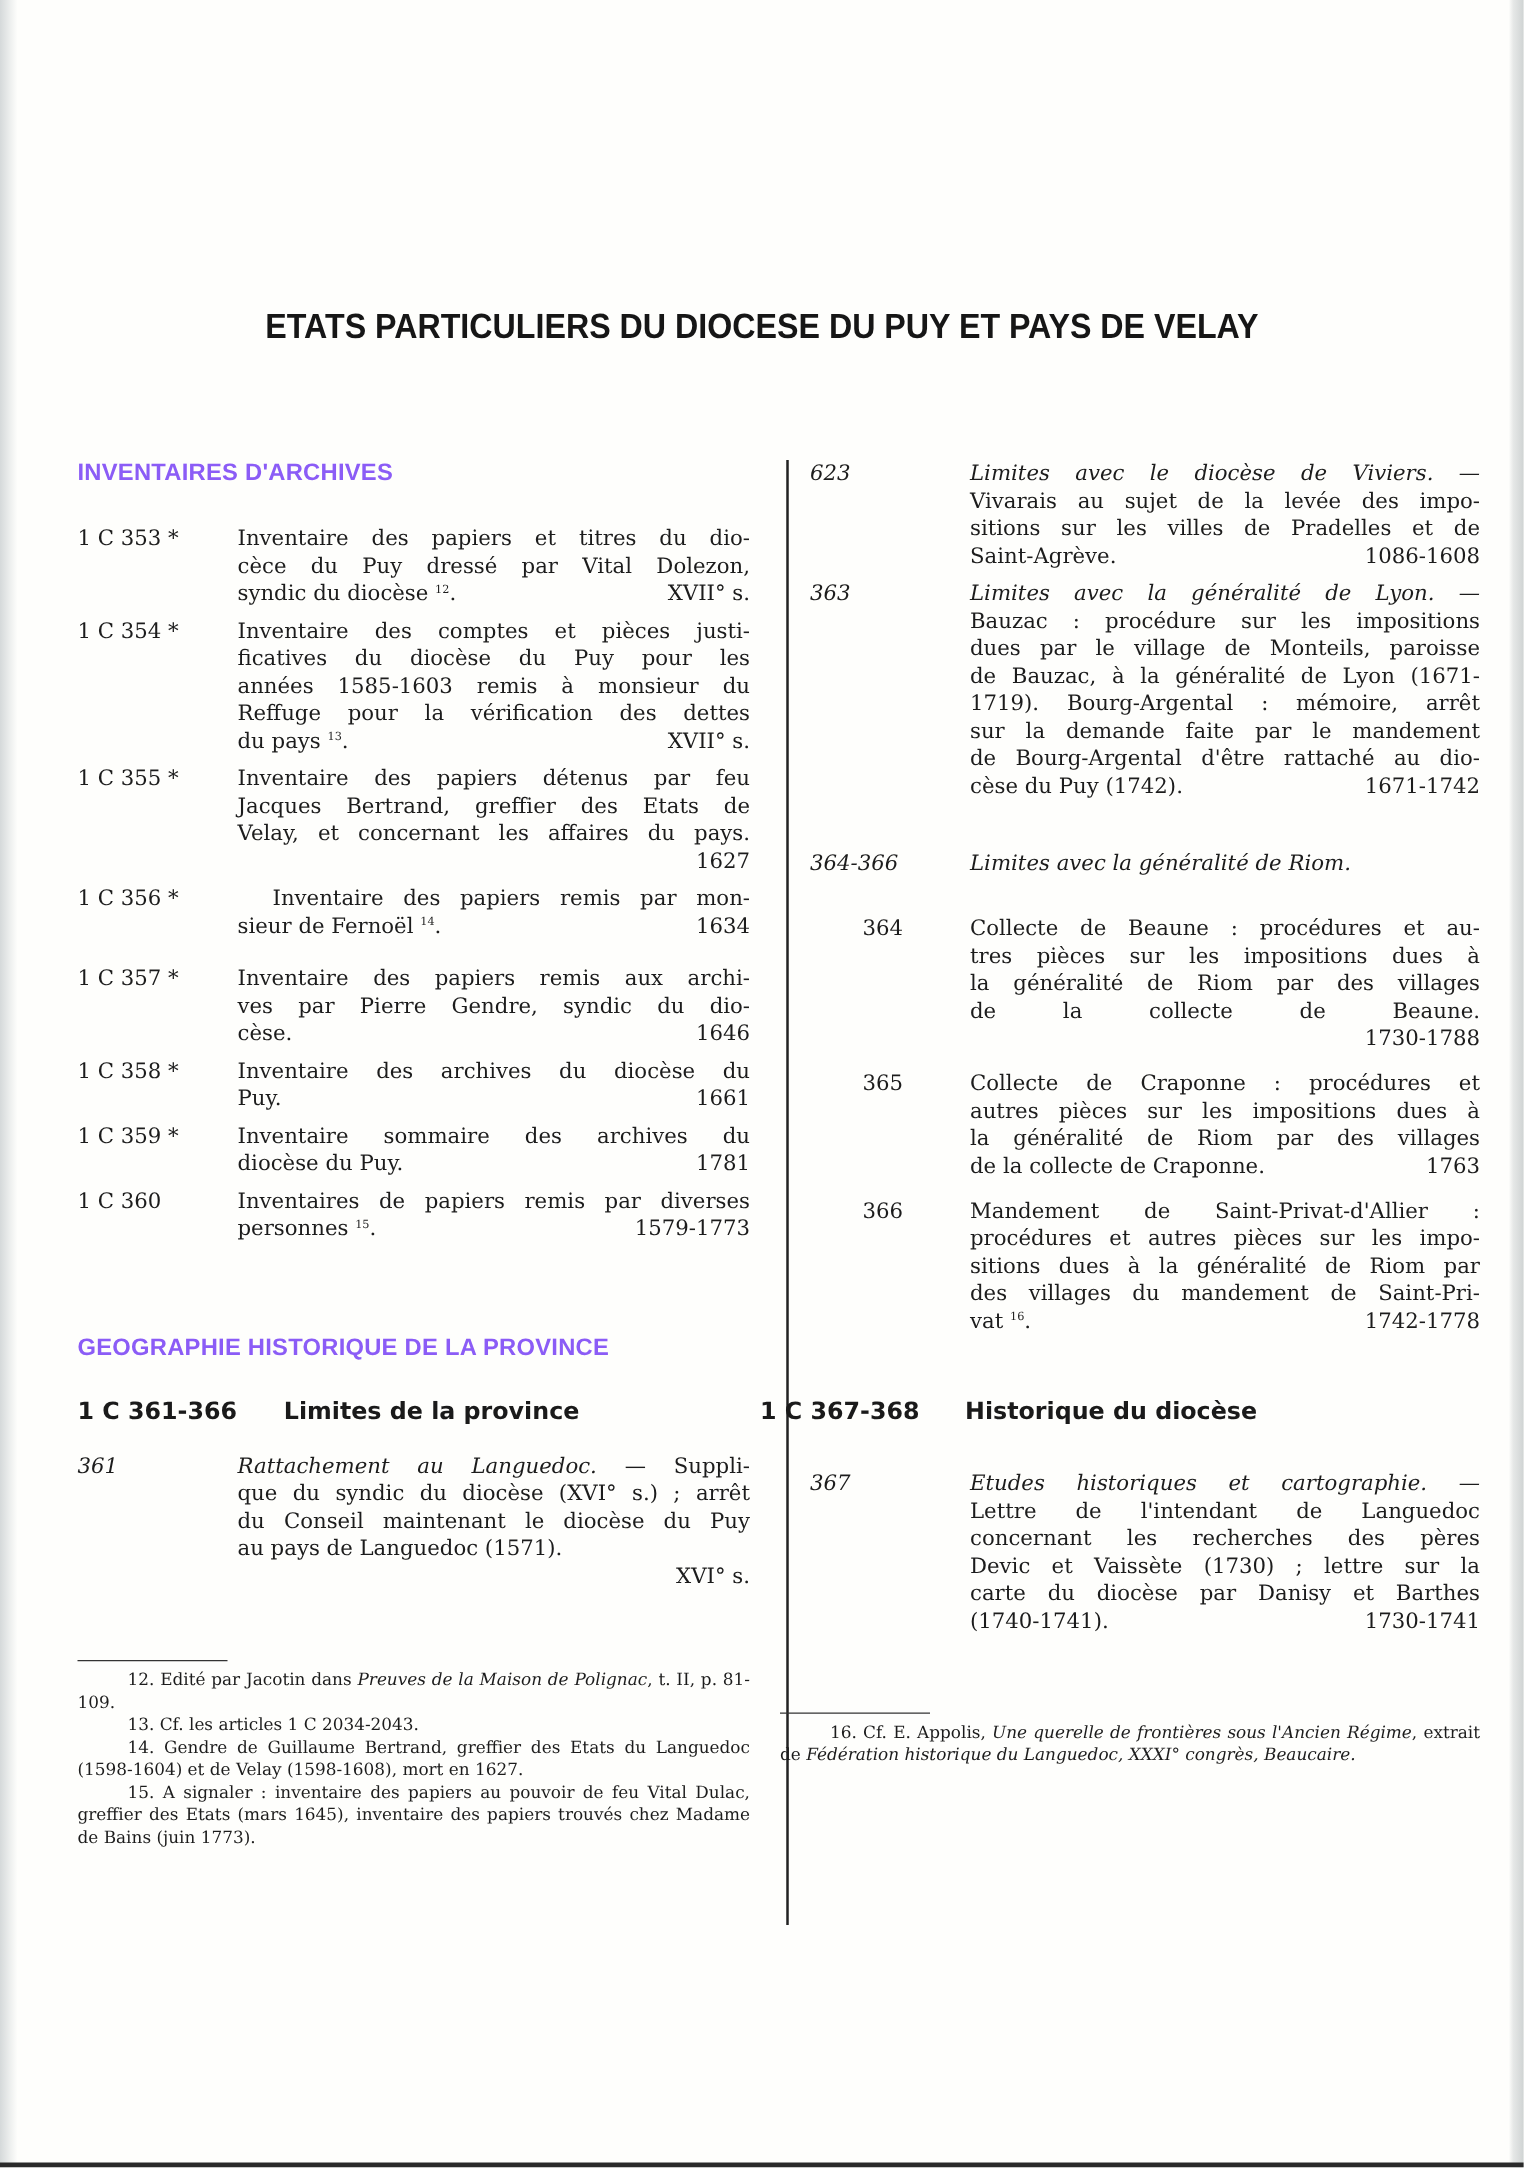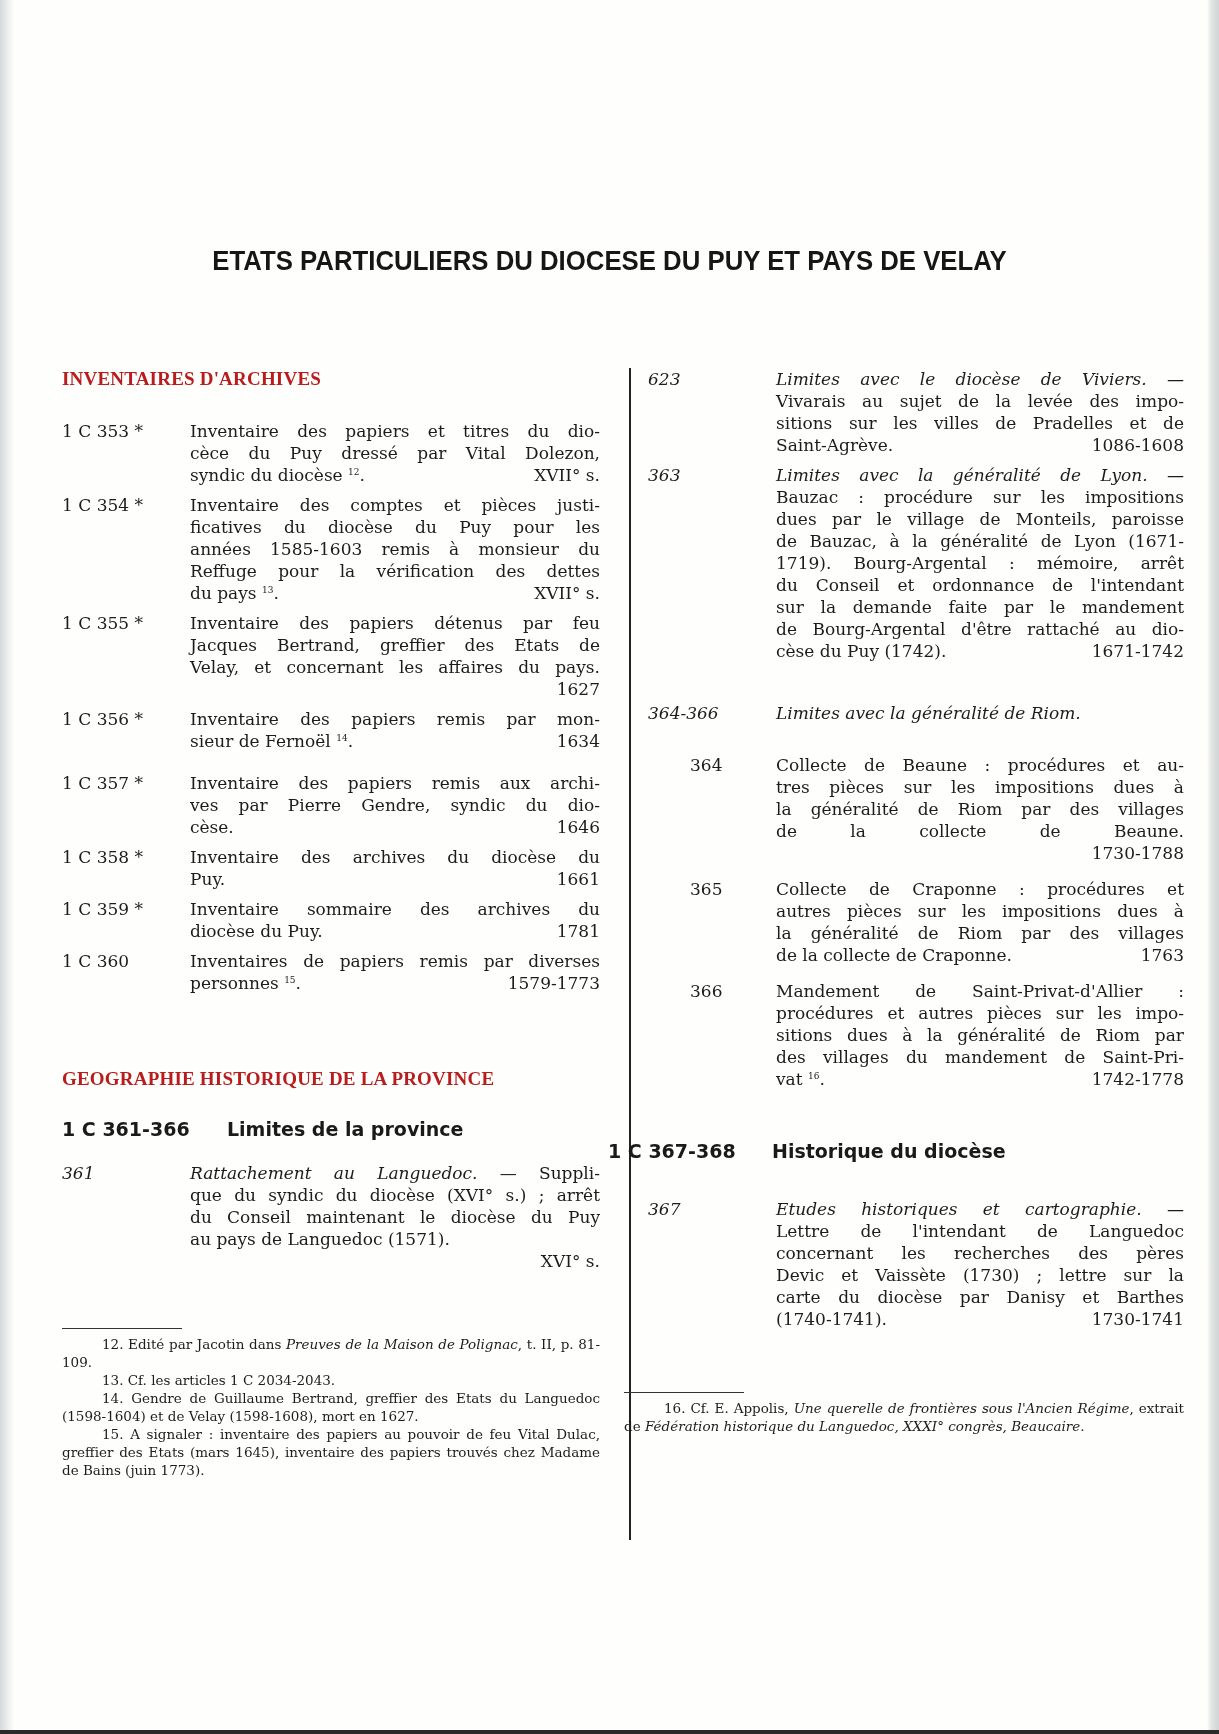--- a/index.html
+++ b/index.html
@@ -26,22 +26,22 @@
     font-size: 28px; letter-spacing: 0px; transform: scaleX(0.92); transform-origin: center;
     color: #161616;
   }
   .col { position: absolute; top: 368px; }
   .col-left { left: 62px; width: 538px; }
   .col-right { left: 648px; width: 536px; }
   .divider {
     position: absolute; left: 629px; top: 368px; width: 2px; height: 1172px; background: #222;
   }
   .section-head {
-    font-family: Liberation Serif, serif; font-weight: bold;
-    font-size: 19px; letter-spacing: 0.2px; margin: 0; color: #b91c1c;
+    font-family: Liberation Sans, sans-serif; font-weight: bold;
+    font-size: 19px; letter-spacing: 0.2px; margin: 0; color: #8b5cf6;
   }
   .group-head {
     font-family: "DejaVu Sans", "Liberation Sans", sans-serif; font-weight: bold;
     font-size: 19px; margin: 0; color: #1a1a1a; display: flex;
   }
   .group-head .code { width: 165px; flex: none; white-space: nowrap; }
   .entry { display: flex; font-size: 17px; line-height: 22px; }
   .entry .ref { width: 128px; flex: none; white-space: nowrap; }
   .entry .ref.it { font-style: italic; }
   .entry .ref.sub { padding-left: 42px; width: 86px; }
@@ -98,21 +98,21 @@
         <div class="body">
           <div style="text-align-last: justify;">Inventaire des papiers détenus par feu</div>
           <div style="text-align-last: justify;">Jacques Bertrand, greffier des Etats de</div>
           <div style="text-align-last: justify;">Velay, et concernant les affaires du pays.</div>
           <div class="date-right">1627</div>
         </div>
       </div>
       <div class="entry" style="margin-top: 8px;">
         <span class="ref">1 C 356 *</span>
         <div class="body">
-          <div style="text-align-last: justify;">Inventaire des papiers remis par mon-</div>
+          <div style="text-align-last: justify; margin-left: 28px;">Inventaire des papiers remis par mon-</div>
           <div class="date-line">
             <span>sieur de Fernoël <sup>14</sup>.</span>
             <span>1634</span>
           </div>
         </div>
       </div>
       <div class="entry" style="margin-top: 20px;">
         <span class="ref">1 C 357 *</span>
         <div class="body">
           <div style="text-align-last: justify;">Inventaire des papiers remis aux archi-</div>
@@ -198,21 +198,20 @@
       </div>
   </div>
   <div class="entry" style="margin-top:8px;">
     <span class="ref it">363</span>
     <div class="body" id="body-363">
         <div class="it" style="text-align-last: justify;">Limites avec la généralité de Lyon. —</div>
         <div style="text-align-last: justify;">Bauzac : procédure sur les impositions</div>
         <div style="text-align-last: justify;">dues par le village de Monteils, paroisse</div>
         <div style="text-align-last: justify;">de Bauzac, à la généralité de Lyon (1671-</div>
         <div style="text-align-last: justify;">1719). Bourg-Argental : mémoire, arrêt</div>
-        <div style="text-align-last: justify;">du Conseil et ordonnance de l'intendant</div>
         <div style="text-align-last: justify;">sur la demande faite par le mandement</div>
         <div style="text-align-last: justify;">de Bourg-Argental d'être rattaché au dio-</div>
         <div class="date-line">
           <span>cèse du Puy (1742).</span>
           <span>1671-1742</span>
         </div>
       </div>
   </div>
 
   <div class="entry" style="margin-top:40px;">

